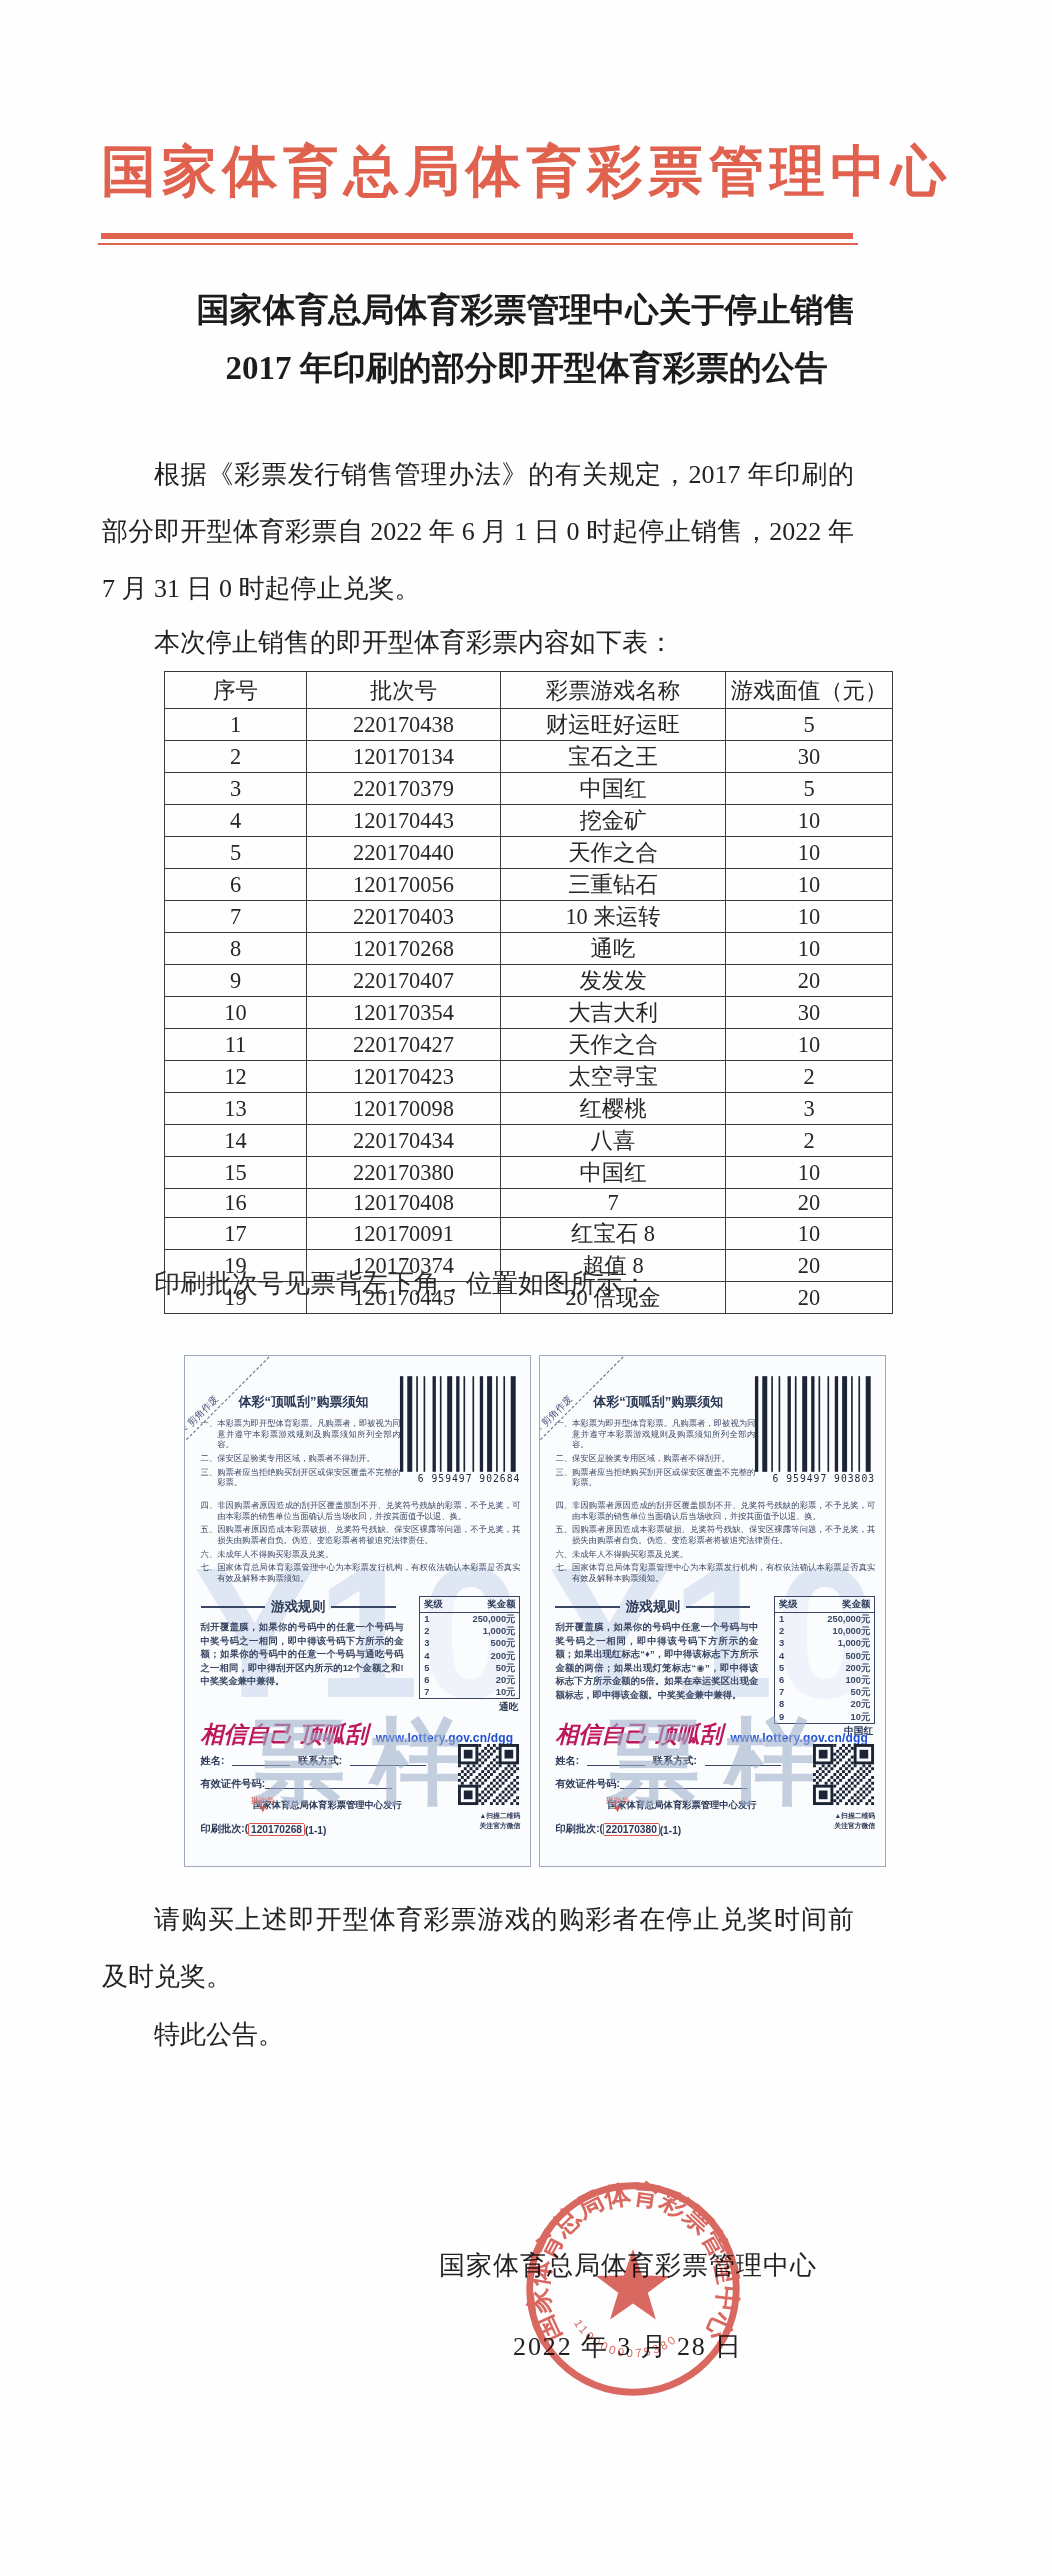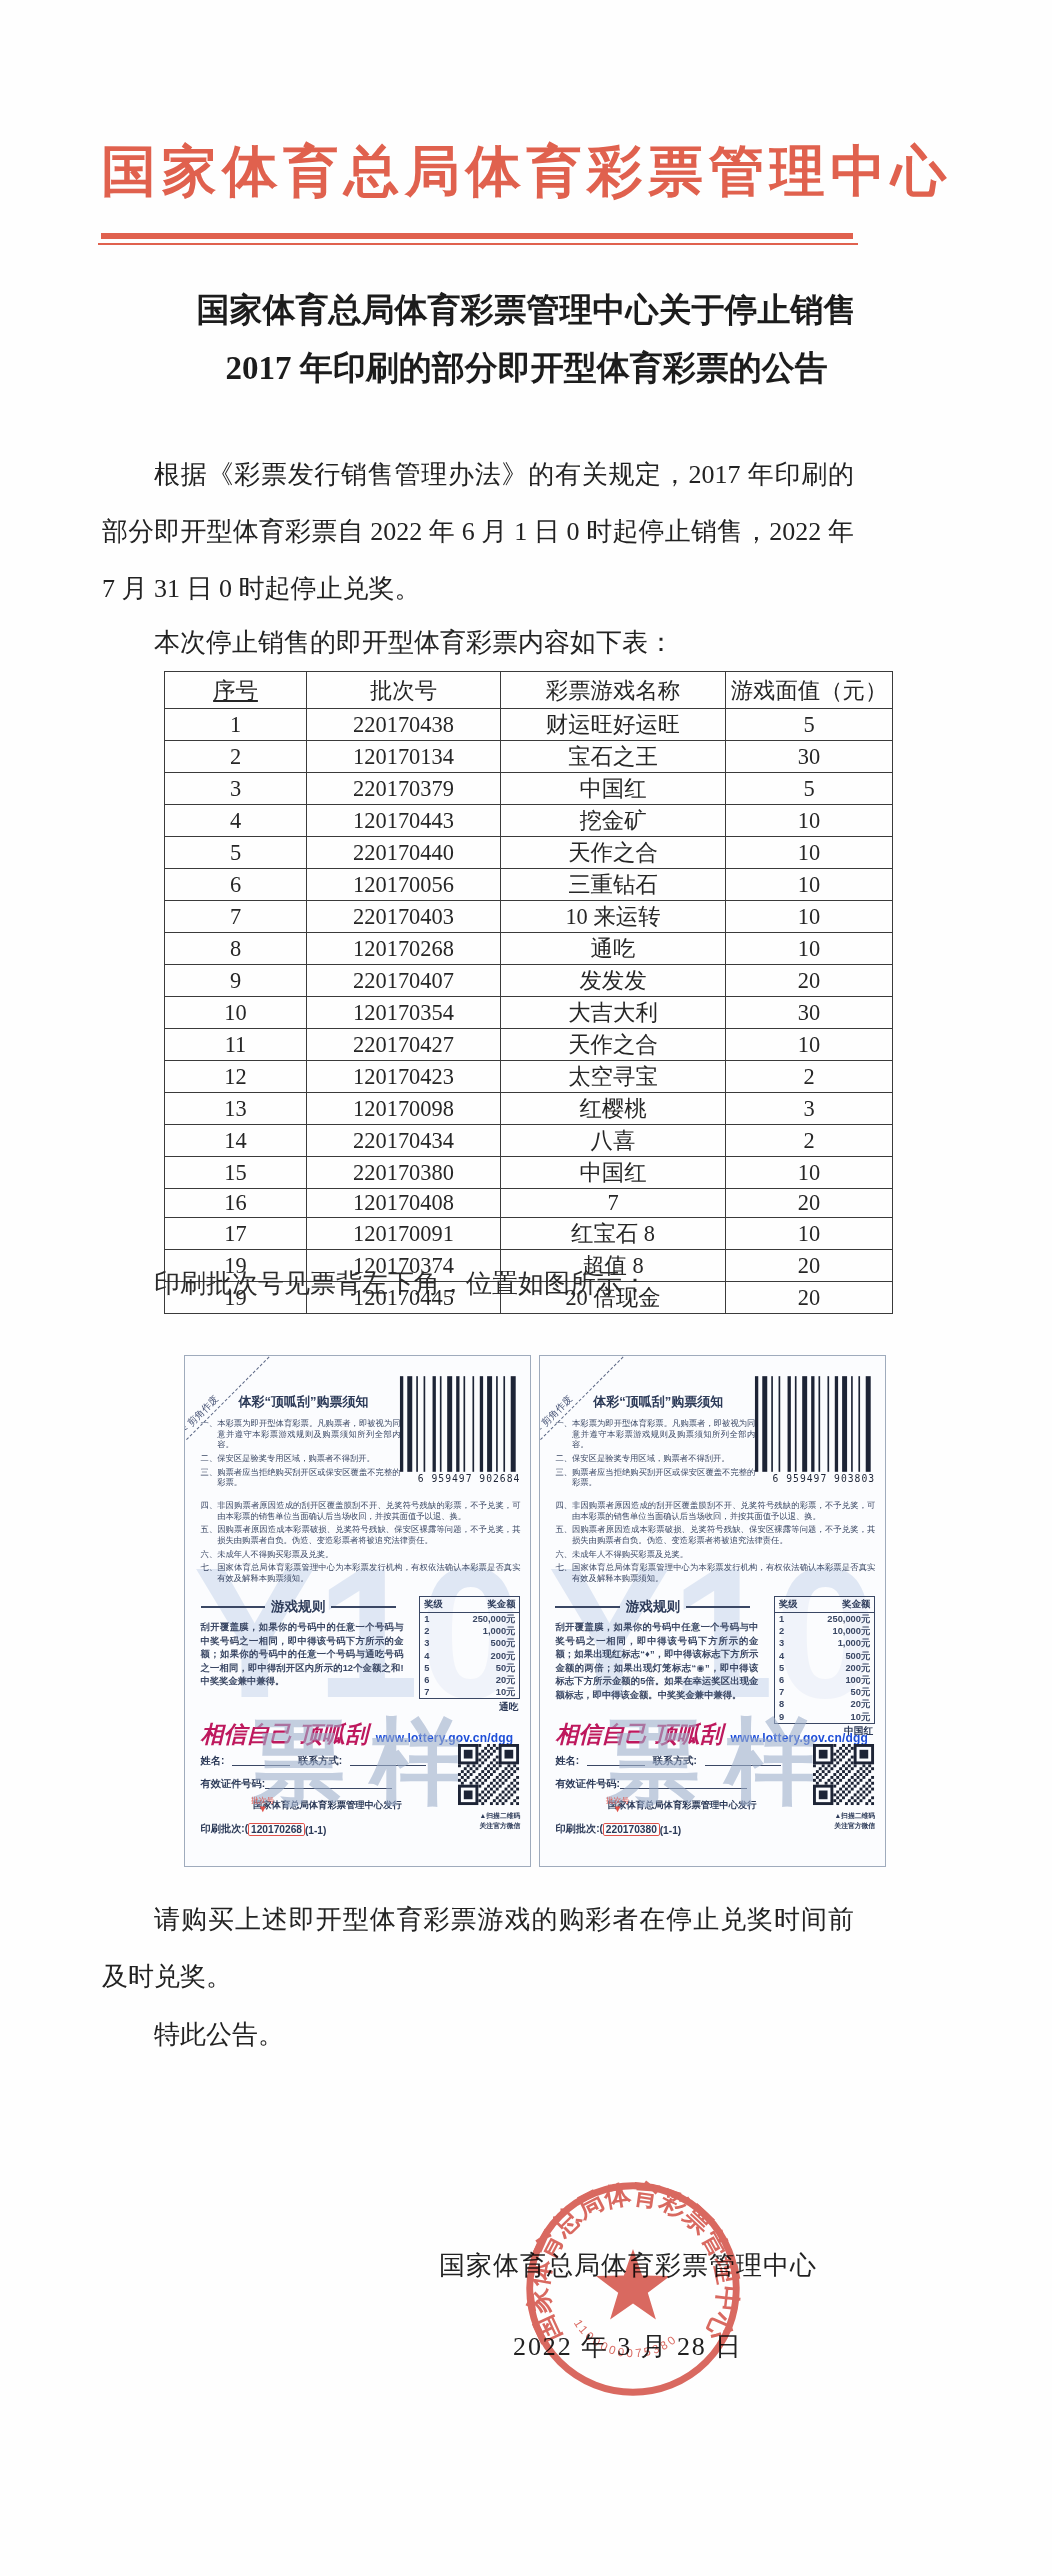--- a/index.html
+++ b/index.html
@@ -18,21 +18,21 @@
              text-align:justify;color:#222;}
   .p1{top:446px;}
   .p2{top:614px;}
   .indent{text-indent:2em;}
   
   table.main{position:absolute;top:671px;left:164px;border-collapse:collapse;table-layout:fixed;
              font-size:22.4px;color:#262626;}
   table.main th,table.main td{border:1.5px solid #3a3a3a;text-align:center;padding:0;height:28px;
              font-weight:400;overflow:hidden;white-space:nowrap;}
   table.main th{height:36px;}
-  .col-idx{width:141px;text-decoration:underline;}.col-batch{width:193px;}.col-name{width:224px;}.col-value{width:166px;}
+  .col-idx{width:141px;}.col-batch{width:193px;}.col-name{width:224px;}.col-value{width:166px;}
   .table-note{position:absolute;top:1255px;left:102px;width:752px;font-size:26px;line-height:57px;}
   
   .tickets{position:absolute;top:1355px;left:184px;width:710px;display:flex;gap:7.8px;}
   .ticket{position:relative;width:347px;height:512px;background:#fbfcfe;border:1px solid #9fabbc;
           box-sizing:border-box;font-family:"Liberation Sans","DejaVu Sans",sans-serif;
           color:#3a4764;overflow:hidden;}
   .wm-y10{position:absolute;top:185px;left:50%;transform:translateX(-50%);
           font-size:185px;font-weight:700;color:#dfe7f4;z-index:0;line-height:1;}
   .wm-sample{position:absolute;top:343px;left:50%;transform:translateX(-50%);
           font-size:94px;font-weight:700;color:#9fb0cc;opacity:.6;letter-spacing:25px;

